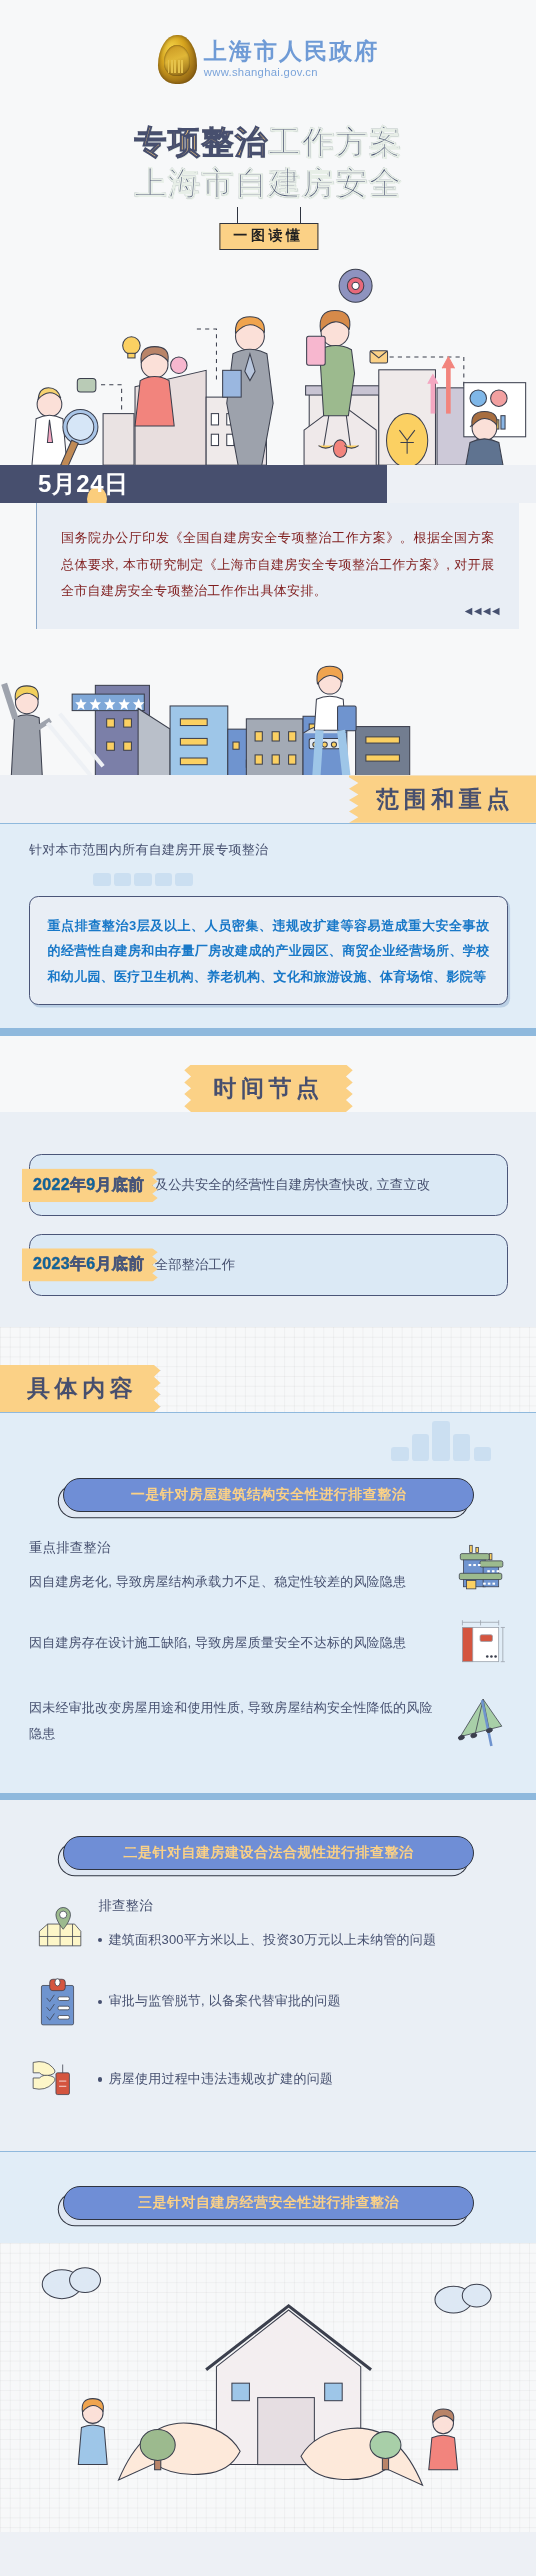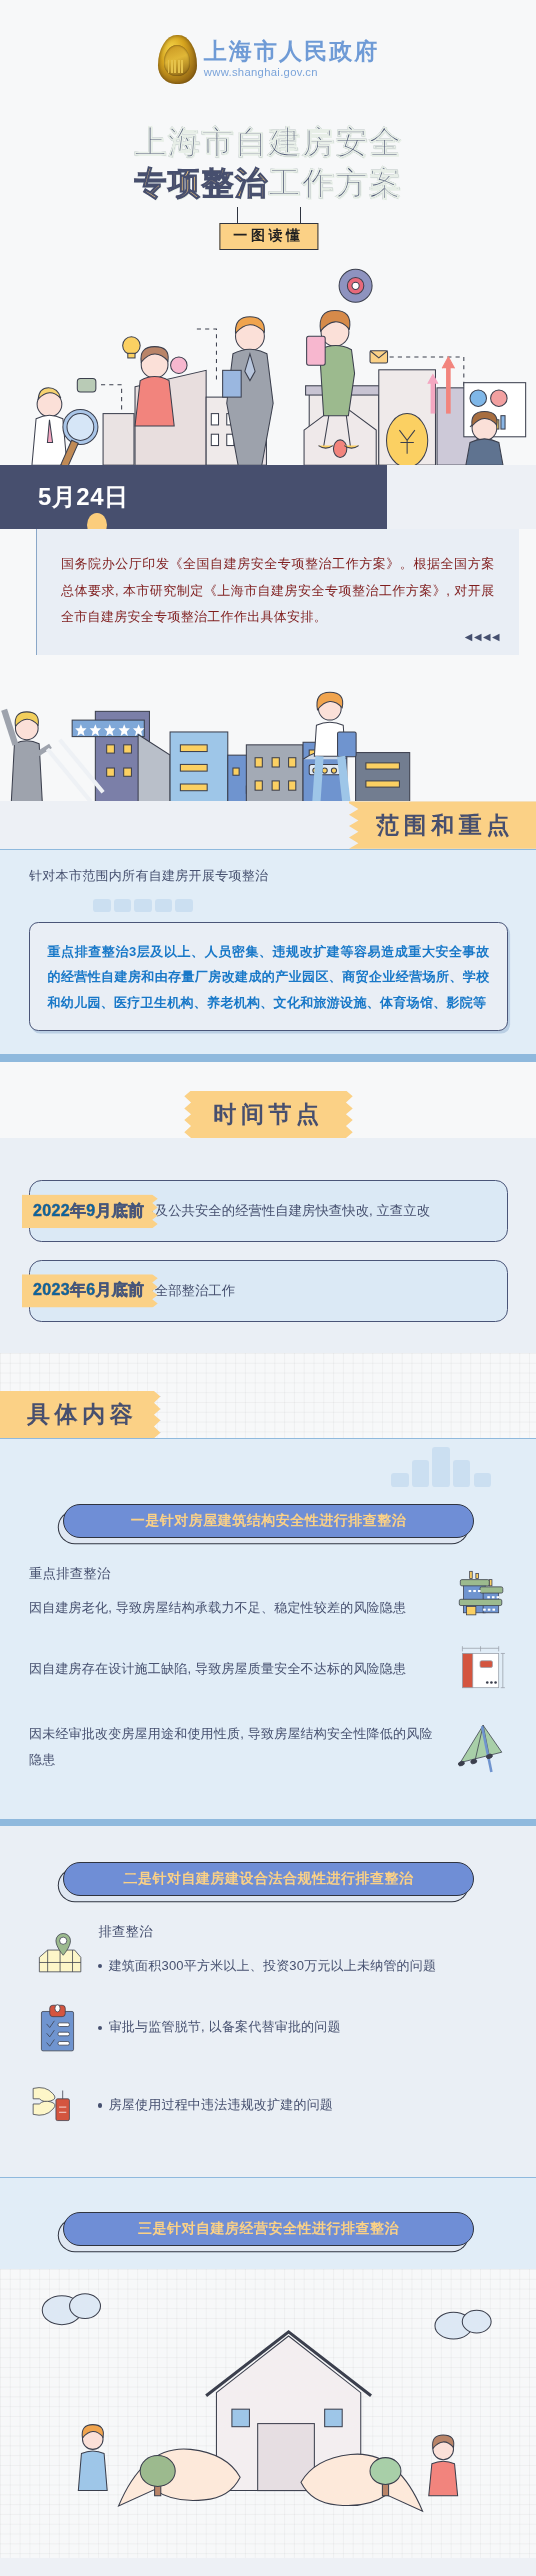--- a/index.html
+++ b/index.html
@@ -91,21 +91,21 @@
   .hero-badge{
     position:absolute;top:15.5px;left:50%;transform:translateX(-50%);
     background:#fbd186;border:1px solid #2f3440;
     padding:3.6px 13.4px;font-size:14px;font-weight:700;color:#222;letter-spacing:3.6px;
   }
   
   .illo{position:relative;width:100%;overflow:hidden;}
   .illo svg{display:block;width:100%;}
   
   .date-strip{
-    position:relative;background:#474f6e;height:64px;width:72%;
+    position:relative;background:#474f6e;height:38px;width:72%;
     display:flex;align-items:center;
   }
   .date-strip .yen{
     position:absolute;left:87px;bottom:-7.2px;width:19.6px;height:24px;
     border-radius:50%;background:#fbcd7c;z-index:0;
   }
   .date-text{
     position:relative;z-index:2;color:#fff;font-size:24px;font-weight:700;
     letter-spacing:0.5px;padding-left:38px;
   }
@@ -204,24 +204,24 @@
   <div class="header grid-bg">
     <div class="emblem"></div>
     <div class="gov-name">
       <div class="gov-name-cn">上海市人民政府</div>
       <div class="gov-name-url">www.shanghai.gov.cn</div>
     </div>
   </div>
 
   <div class="grid-bg" style="padding-bottom:5.2px;">
     <div class="hero">
-      <div class="hero-line">上海市自建房安全</div>
       <div class="hero-line">
         <span class="hero-accent">专项整治</span><span>工作方案</span>
       </div>
+      <div class="hero-line">上海市自建房安全</div>
       <div class="hero-badge-wrap">
         <span class="stem l"></span>
         <span class="stem r"></span>
         <div class="hero-badge">一图读懂</div>
       </div>
     </div>
   </div>
 
   <div class="illo grid-bg">
     <svg viewBox="0 0 1042 400" preserveAspectRatio="none" xmlns="http://www.w3.org/2000/svg" aria-hidden="true">

